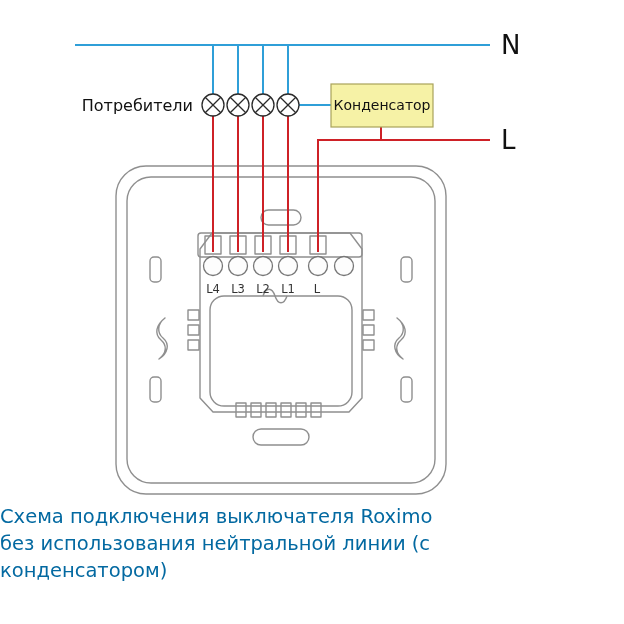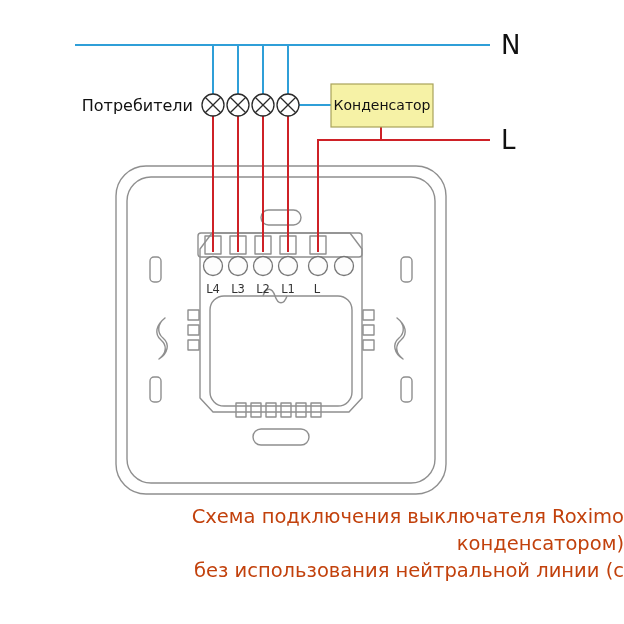--- a/index.html
+++ b/index.html
@@ -5,22 +5,22 @@
   html,body{margin:0;padding:0;background:#fff;}
   body{width:624px;height:624px;font-family:"DejaVu Sans",sans-serif;}
   .stage{position:relative;width:624px;height:624px;background:#fff;overflow:hidden;}
   .stage svg{position:absolute;left:0;top:0;}
   .lbl-big{font-size:26px;fill:#111;}
   .lbl-consumers{font-size:16px;fill:#111;}
   .lbl-cap{font-size:14px;fill:#111;}
   .lbl-term{font-size:11.5px;fill:#333;}
   .plate{stroke:#8f8f8f;stroke-width:1.4;fill:none;stroke-linejoin:round;}
   .lamp{stroke:#2a2a2a;stroke-width:1.3;fill:#fff;}
-  .caption{position:absolute;left:0;right:0;top:503px;text-align:right;
-           font-size:19.5px;line-height:27px;color:#c2410c;}
+  .caption{position:absolute;left:0;right:0;top:503px;text-align:left;
+           font-size:19.5px;line-height:27px;color:#0369a1;}
 </style>
 </head>
 <body>
 
 <div class="stage">
   <svg width="624" height="624" viewBox="0 0 624 624">
 
     <g>
       <rect class="plate" x="116" y="166" width="330" height="328" rx="30"></rect>
       <rect class="plate" x="127" y="177" width="308" height="306" rx="24"></rect>
@@ -125,16 +125,16 @@
       <text class="lbl-term" x="213" y="293" text-anchor="middle">L4</text>
       <text class="lbl-term" x="238" y="293" text-anchor="middle">L3</text>
       <text class="lbl-term" x="263" y="293" text-anchor="middle">L2</text>
       <text class="lbl-term" x="288" y="293" text-anchor="middle">L1</text>
       <text class="lbl-term" x="317" y="293" text-anchor="middle">L</text>
     </g>
   </svg>
 
   <div class="caption">
     <div>Схема подключения выключателя Roximo</div>
+    <div>без использования нейтральной линии (с</div>
     <div>конденсатором)</div>
-    <div>без использования нейтральной линии (с</div>
   </div>
 </div>
 
 </body></html>

